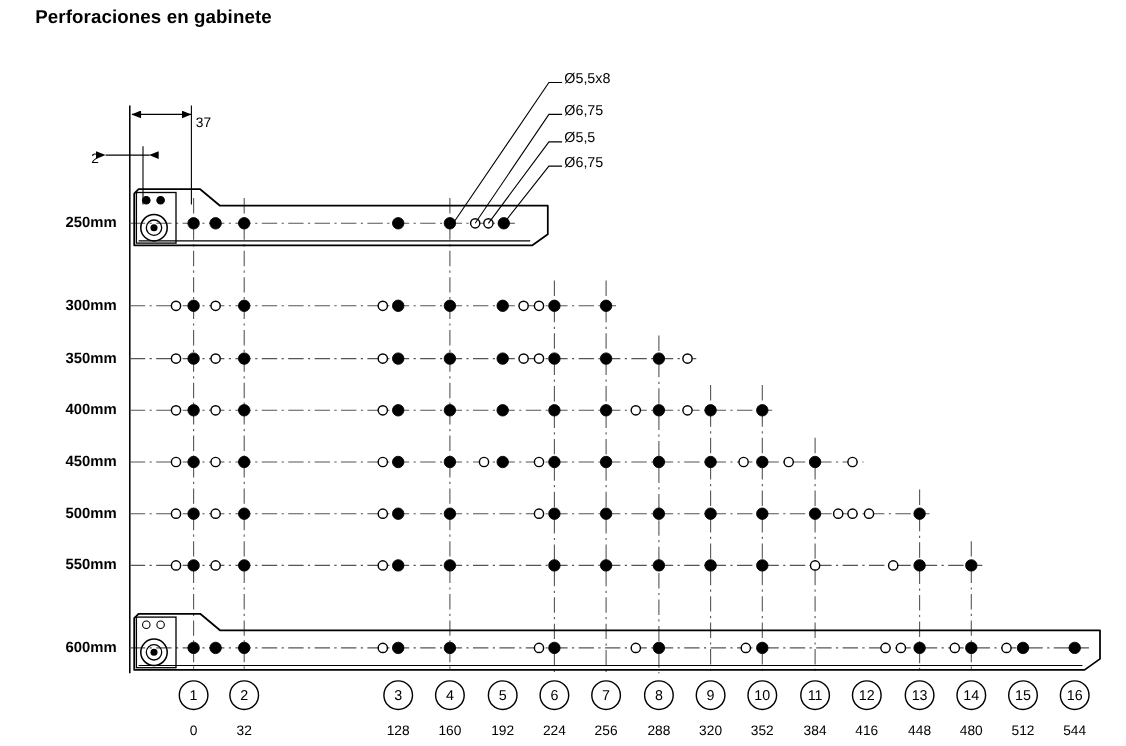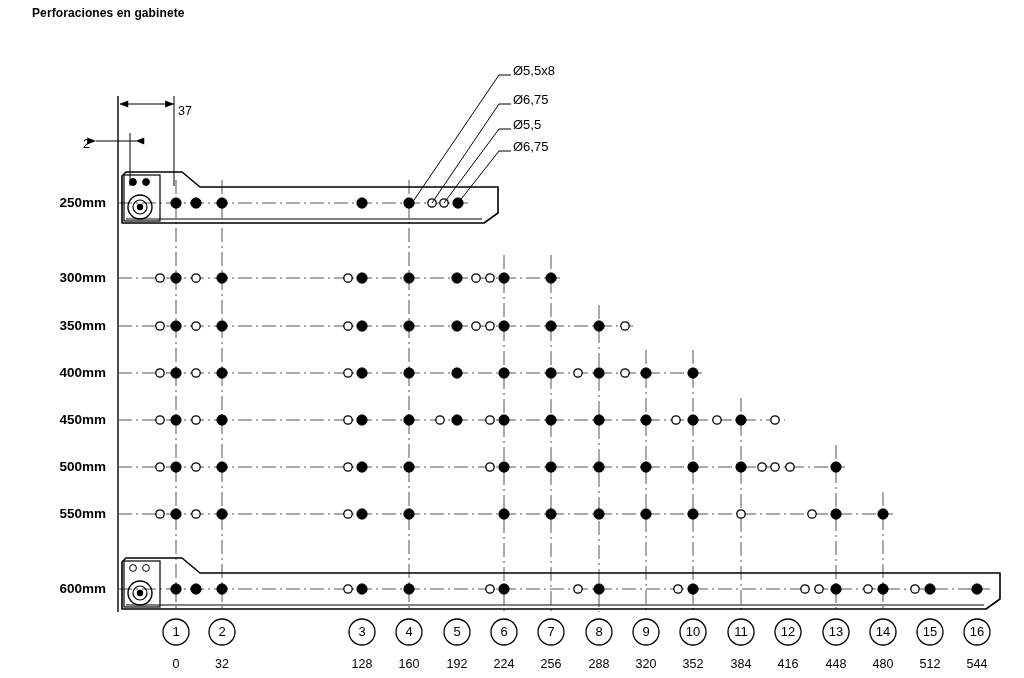--- a/index.html
+++ b/index.html
@@ -12,21 +12,21 @@
     height: 678px;
     font-family: "Liberation Sans", sans-serif;
     color: #000000;
     position: relative;
     overflow: hidden;
   }
   #page-title {
     position: absolute;
     left: 32px;
     top: 6px;
-    font-size: 12px;
+    font-size: 17px;
     font-weight: bold;
     letter-spacing: 0.1px;
   }
   #diagram {
     position: absolute;
     left: 0;
     top: 0;
     width: 1024px;
     height: 678px;
   }

